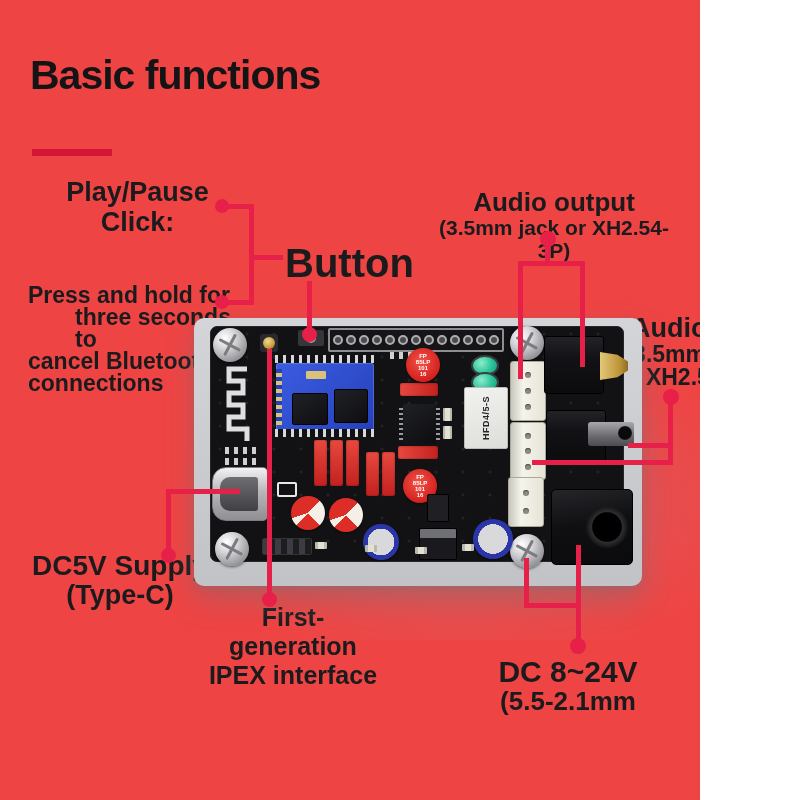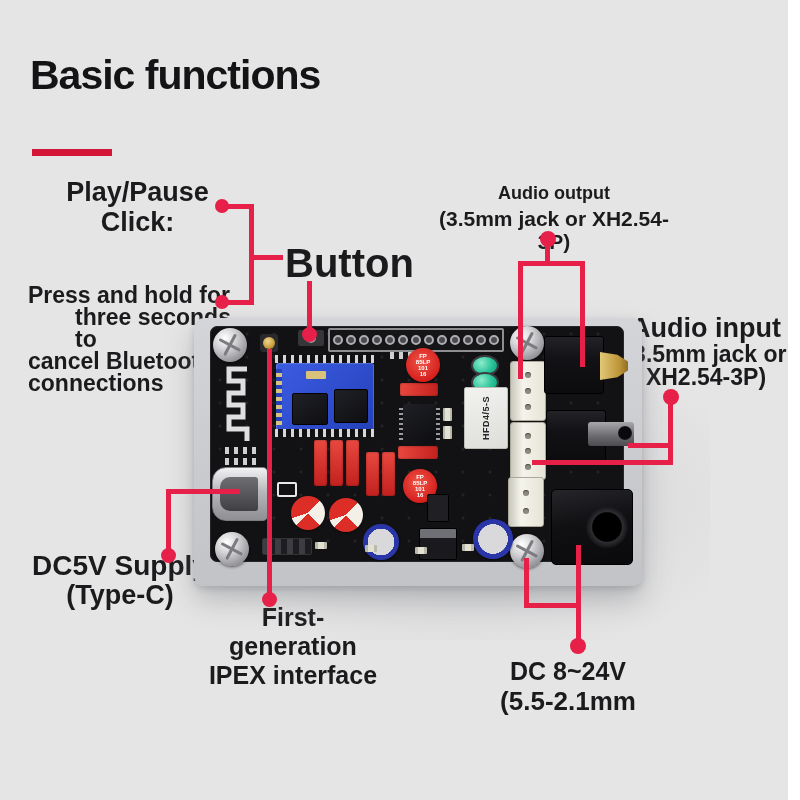--- a/index.html
+++ b/index.html
@@ -1,40 +1,40 @@
 <!DOCTYPE html>
 <html><head>
 <meta charset="utf-8">
 <style>
   html,body{margin:0;padding:0;background:#ffffff;}
   #stage{
-    position:relative;width:788px;height:800px;background:#e5e5e5;overflow:hidden;
+    position:relative;width:700px;height:800px;background:#ef4444;overflow:hidden;
     font-family:"Liberation Sans","DejaVu Sans",sans-serif;color:#1d1d1f;
   }
   .abs{position:absolute;}
   
   .title{left:30px;top:54px;font-size:41px;line-height:42px;font-weight:700;letter-spacing:-1px;color:#141416;}
   .underline{left:32px;top:149px;width:80px;height:7px;background:#d31638;}
   .ann{font-weight:700;color:#1b1b1d;}
   .ann.center{text-align:center;}
   .click-block{left:45px;top:177px;width:185px;font-size:27px;line-height:30px;}
   .press-block{left:28px;top:284px;width:205px;font-size:23px;line-height:22px;}
   .button-label{left:285px;top:241px;font-size:40px;}
   .ao-block{left:425px;top:179px;width:258px;}
-  .ao-block .l1{font-size:18px;line-height:28px;}
+  .ao-block .l1{font-size:26px;line-height:28px;margin-top:9px;}
   .ao-block .l2{font-size:21px;line-height:23px;}
   .ai-block{left:612px;top:314px;width:188px;}
   .ai-block .l1{font-size:27px;line-height:29px;}
   .ai-block .l2{font-size:23px;line-height:23px;}
   .dc5-block{left:30px;top:550px;width:180px;}
   .dc5-block .l1{font-size:28px;line-height:31px;}
   .dc5-block .l2{font-size:27px;line-height:29px;}
   .ipex-block{left:198px;top:603px;width:190px;font-size:25px;line-height:29px;}
   .dcp-block{left:478px;top:655px;width:180px;}
-  .dcp-block .l1{font-size:25px;line-height:33px;}
+  .dcp-block .l1{font-size:30px;line-height:33px;}
   .dcp-block .l2{font-size:26px;line-height:27px;}
   
   .rl{position:absolute;background:#e62048;z-index:7;}
   .rd{position:absolute;background:#e62048;border-radius:50%;z-index:8;}
   
   #board{left:200px;top:316px;width:445px;height:255px;z-index:3;}
   .floor{left:170px;top:330px;width:540px;height:310px;z-index:1;
     background:radial-gradient(ellipse at 55% 55%, rgba(160,162,168,.30), rgba(255,255,255,0) 70%);}
   .acrylic{left:-6px;top:2px;width:448px;height:268px;border-radius:10px;
     background:linear-gradient(180deg,#d4d5d8,#c2c3c7);

